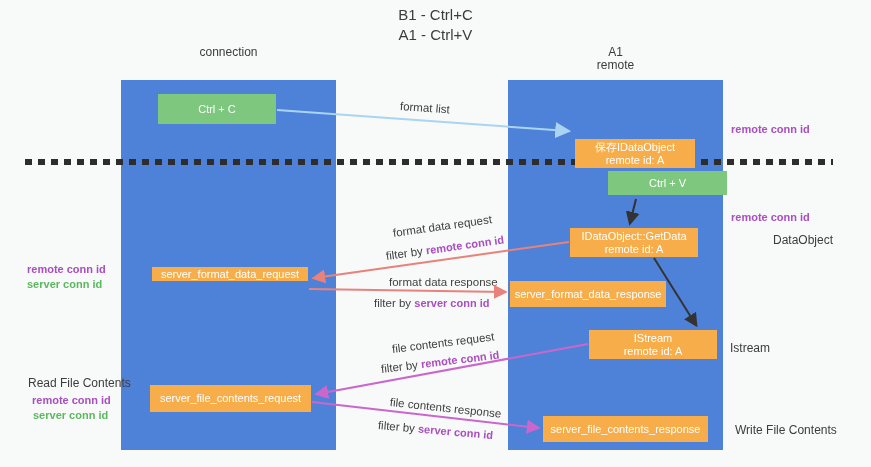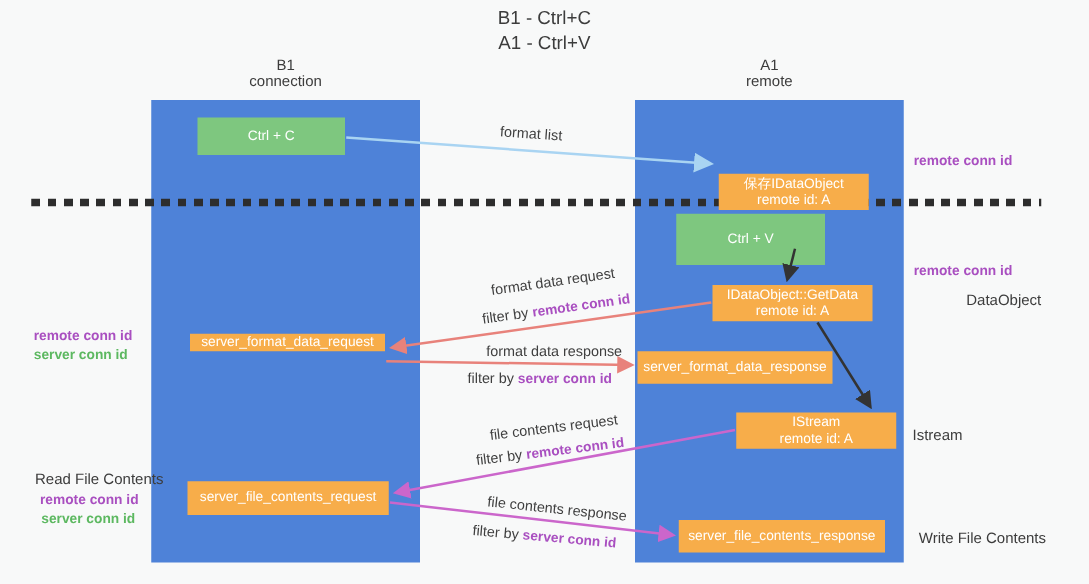--- a/index.html
+++ b/index.html
@@ -57,21 +57,20 @@
 <body>
 
 <div class="canvas">
 
   <div class="title">
     <div>B1 - Ctrl+C</div>
     <div>A1 - Ctrl+V</div>
   </div>
 
   <div class="lane-header" style="left:121px;">
-    <div>B1</div>
     <div>connection</div>
   </div>
   <div class="lane-header" style="left:508px;">
     <div>A1</div>
     <div>remote</div>
   </div>
 
   <div class="lane" style="left:121px;"></div>
   <div class="lane" style="left:508px;"></div>
 
@@ -84,21 +83,21 @@
     <div>server_format_data_request</div>
   </div>
   <div class="node orange" style="left:150px;top:385px;width:161px;height:27px;">
     <div>server_file_contents_request</div>
   </div>
 
   <div class="node orange" style="left:575px;top:119px;width:120px;height:29px;margin-top:20px;">
     <div>保存IDataObject</div>
     <div>remote id: A</div>
   </div>
-  <div class="node green" style="left:541px;top:171px;width:119px;height:41px;">
+  <div class="node green" style="left:608px;top:171px;width:119px;height:24px;">
     <div>Ctrl + V</div>
   </div>
   <div class="node orange" style="left:570px;top:228px;width:128px;height:29px;">
     <div>IDataObject::GetData</div>
     <div>remote id: A</div>
   </div>
   <div class="node orange" style="left:510px;top:281px;width:156px;height:26px;">
     <div>server_format_data_response</div>
   </div>
   <div class="node orange" style="left:589px;top:330px;width:128px;height:29px;">

